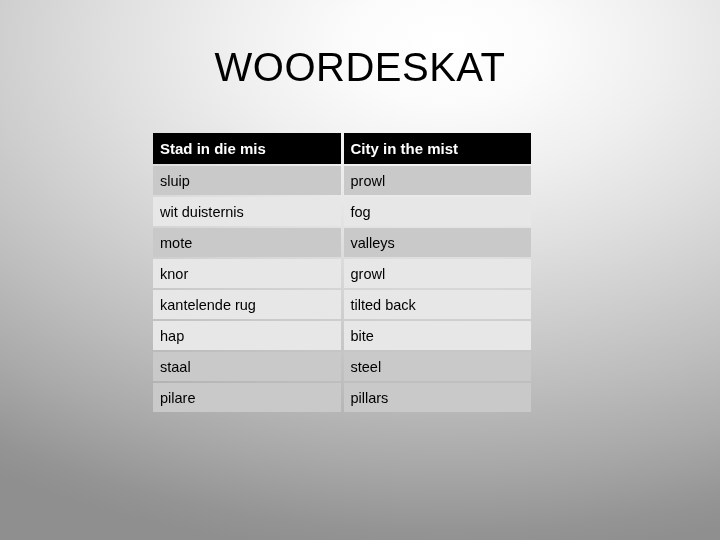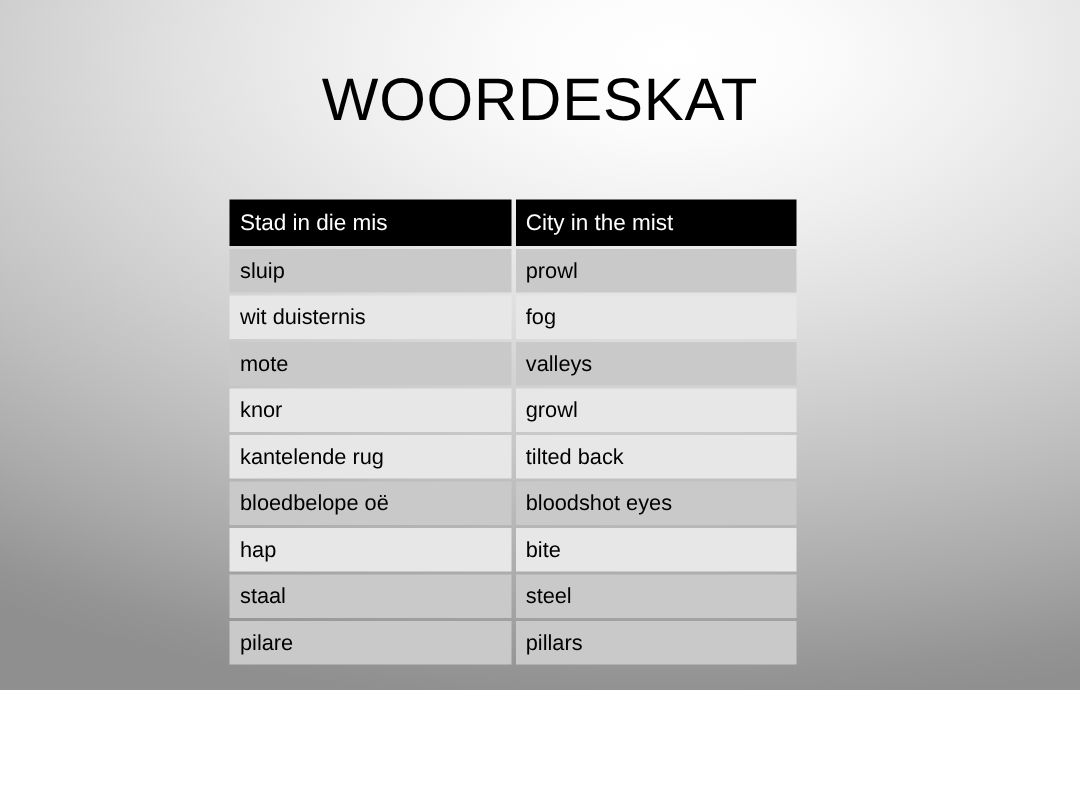--- a/index.html
+++ b/index.html
@@ -8,21 +8,21 @@
   }
   body {
     width: 720px;
     height: 540px;
     overflow: hidden;
     font-family: "Liberation Sans", sans-serif;
   }
   .slide {
     position: relative;
     width: 720px;
-    height: 460px;
+    height: 540px;
     background:
       radial-gradient(ellipse 115% 95% at 62% 8%,
         #ffffff 0%,
         #fbfbfb 12%,
         #efefef 26%,
         #e0e0e0 40%,
         #cfcfcf 54%,
         #bdbdbd 68%,
         #a9a9a9 82%,
         #949494 95%,
@@ -59,21 +59,21 @@
     font-weight: normal;
     text-align: left;
     vertical-align: middle;
     color: #000000;
     overflow: hidden;
     white-space: nowrap;
   }
   .vocab-table th {
     background: #000000;
     color: #ffffff;
-    font-weight: normal;
+    font-weight: bold;
     font-size: 15px;
     height: 31px;
   }
   .col-src { width: 186px; }
   .col-tgt { width: 186px; }
   tr.row-dark td { background: #c9c9c9; margin-top: 20px; }
   tr.row-light td { background: #e7e7e7; }
 </style>
 </head>
 <body>
@@ -107,24 +107,20 @@
         <td>valleys</td>
       </tr>
       <tr class="row-light">
         <td>knor</td>
         <td>growl</td>
       </tr>
       <tr class="row-light">
         <td>kantelende rug</td>
         <td>tilted back</td>
       </tr>
-      <tr class="row-dark">
-        <td>bloedbelope oë</td>
-        <td>bloodshot eyes</td>
-      </tr>
       <tr class="row-light">
         <td>hap</td>
         <td>bite</td>
       </tr>
       <tr class="row-dark">
         <td>staal</td>
         <td>steel</td>
       </tr>
       <tr class="row-dark">
         <td>pilare</td>

